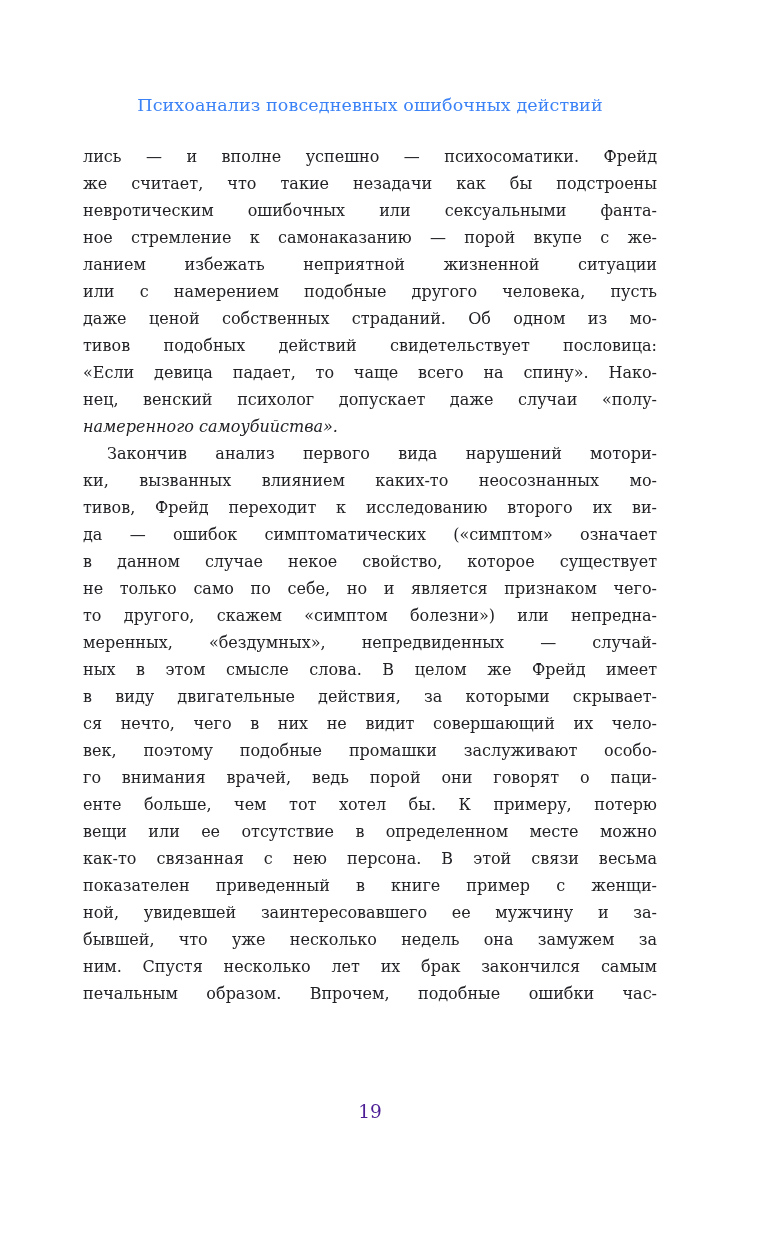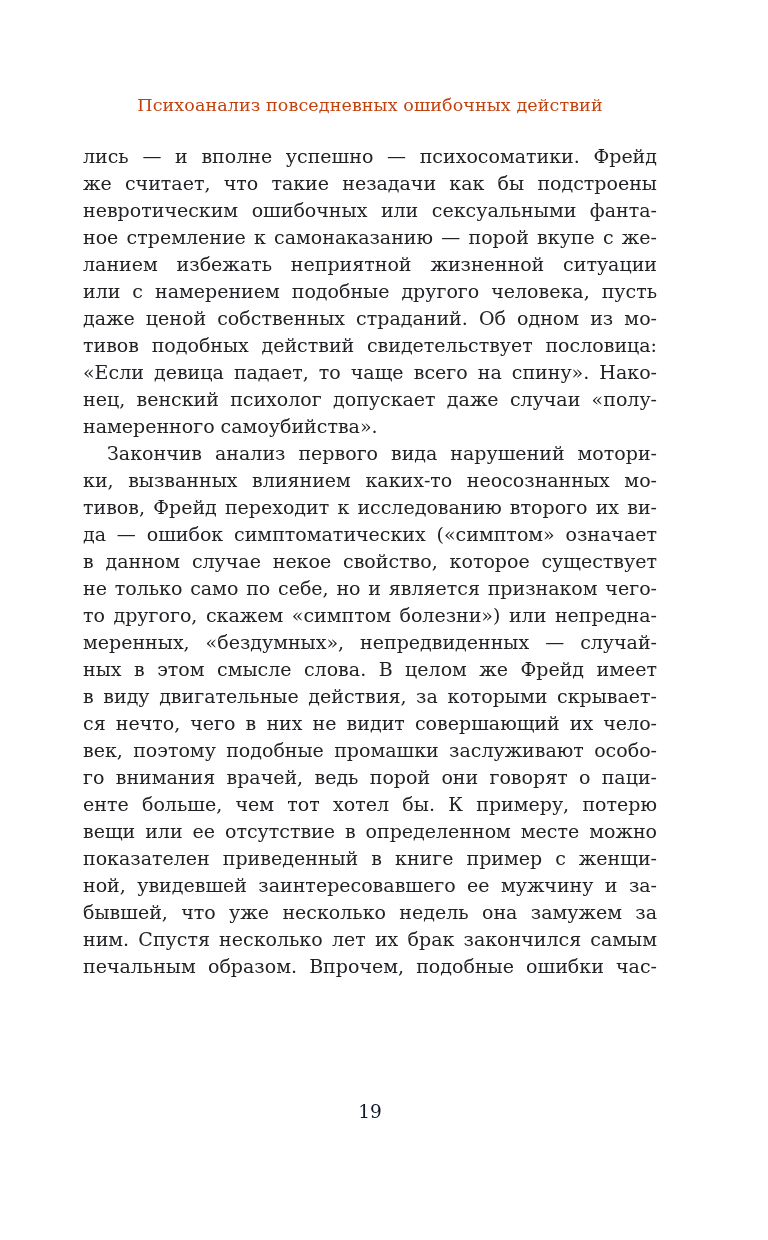--- a/index.html
+++ b/index.html
@@ -17,54 +17,55 @@
     overflow: hidden;
   }
   .running-head {
     position: absolute;
     top: 94px;
     left: 83px;
     width: 574px;
     text-align: center;
     font-size: 17.5px;
     line-height: 22px;
-    color: #c2410c;
+    color: #3b82f6;
     letter-spacing: 0.1px;
   }
   .text-block {
     position: absolute;
     top: 143px;
     left: 83px;
     width: 574px;
   }
   .line {
     height: 27px;
     line-height: 27px;
-    font-size: 19px;
+    font-size: 16px;
     white-space: normal;
     overflow: hidden;
     text-align: justify;
     text-align-last: justify;
     color: #222226;
   }
   .line.para-end {
     text-align-last: left;
+    font-style: italic;
   }
   .line.indent {
     text-indent: 24px;
   }
   .folio {
     position: absolute;
     top: 1098px;
     left: 83px;
     width: 574px;
     text-align: center;
     font-size: 18.5px;
     line-height: 27px;
-    color: #0f172a;
+    color: #4c1d95;
   }
 </style>
 </head>
 <body>
 
 <div class="page">
   <div class="running-head">Психоанализ повседневных ошибочных действий</div>
 
   <div class="text-block">
       <div>
@@ -89,20 +90,21 @@
         <div class="line">не только само по себе, но и является признаком чего-</div>
         <div class="line">то другого, скажем «симптом болезни») или непредна-</div>
         <div class="line">меренных, «бездумных», непредвиденных — случай-</div>
         <div class="line">ных в этом смысле слова. В целом же Фрейд имеет</div>
         <div class="line">в виду двигательные действия, за которыми скрывает-</div>
         <div class="line">ся нечто, чего в них не видит совершающий их чело-</div>
         <div class="line">век, поэтому подобные промашки заслуживают особо-</div>
         <div class="line">го внимания врачей, ведь порой они говорят о паци-</div>
         <div class="line">енте больше, чем тот хотел бы. К примеру, потерю</div>
         <div class="line">вещи или ее отсутствие в определенном месте можно</div>
+        <div class="line">как-то связанная с нею персона. В этой связи весьма</div>
         <div class="line">показателен приведенный в книге пример с женщи-</div>
         <div class="line">ной, увидевшей заинтересовавшего ее мужчину и за-</div>
         <div class="line">бывшей, что уже несколько недель она замужем за</div>
         <div class="line">ним. Спустя несколько лет их брак закончился самым</div>
         <div class="line">печальным образом. Впрочем, подобные ошибки час-</div>
       </div>
     </div>
 
   <div class="folio">19</div>
 </div>

